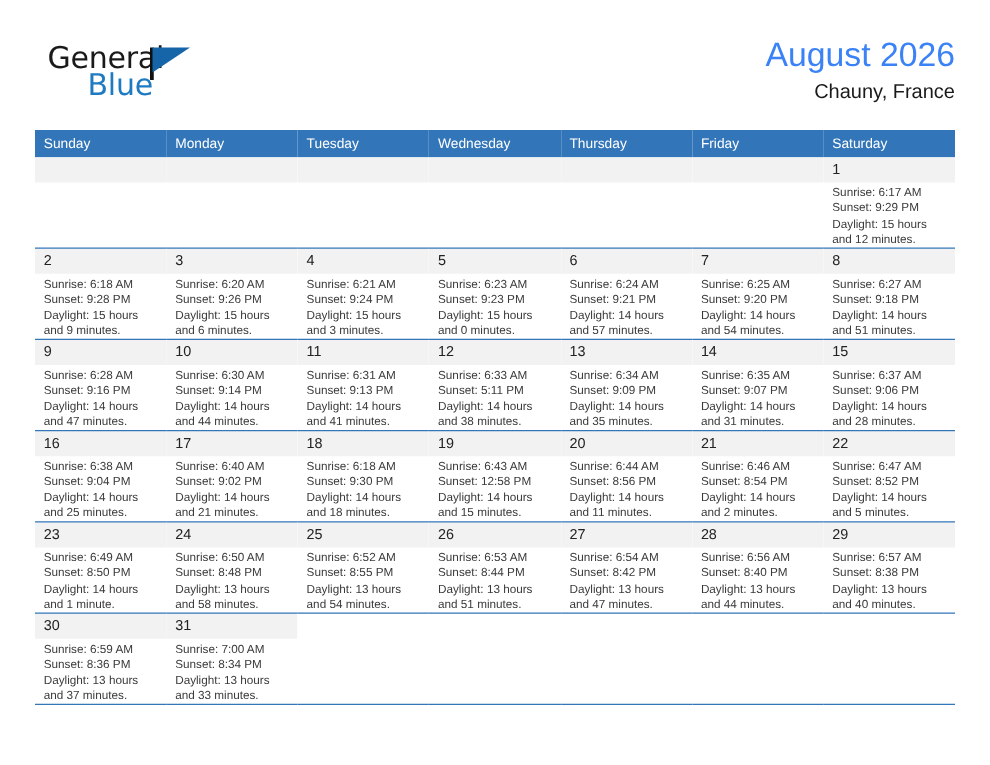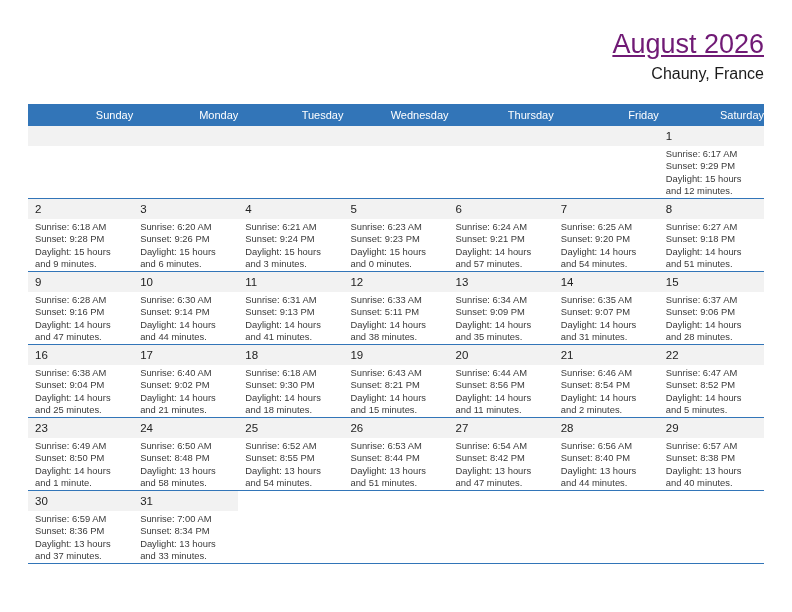--- a/index.html
+++ b/index.html
@@ -76,24 +76,23 @@
 
   .title-block {
     position: absolute;
     right: 0;
     top: 0;
     text-align: right;
   }
   .cal-title {
     font-size: 27px;
     line-height: 32px;
-    color: #701a75;
+    color: #3b82f6;
     font-weight: 400;
     white-space: nowrap;
-    text-decoration: underline;
   }
   .cal-subtitle {
     font-size: 16px;
     line-height: 20px;
     margin-top: 4px;
     color: #1a1a1a;
     font-weight: 400;
     white-space: nowrap;
   }
 
@@ -109,21 +108,21 @@
     table-layout: fixed;
     width: 736px;
   }
   table.calendar col { width: 105.14px; }
 
   thead th {
     background: #3275b8;
     color: #ffffff;
     font-size: 11px;
     font-weight: 400;
-    text-align: right;
+    text-align: left;
     padding: 5px 0 5px 7px;
     height: 12px;
     border: none;
     white-space: nowrap;
   }
 
   tbody td {
     vertical-align: top;
     border-bottom: 1px solid #3275b8;
     padding: 0;
@@ -156,20 +155,26 @@
 
   tbody tr:last-child td { border-bottom: 1px solid #3275b8; margin-left: 34px; }
 </style>
 </head>
 <body>
 
 <div class="page">
 
   <div class="header">
 
+    <div class="brand">
+      <span class="brand-line1">General</span>
+      <span class="brand-stem"></span>
+      <span class="brand-flag"></span>
+      <span class="brand-line2">Blue</span>
+    </div>
 
     <div class="title-block">
       <div class="cal-title">August 2026</div>
       <div class="cal-subtitle">Chauny, France</div>
     </div>
 
   </div>
 
   <div class="cal-wrap">
     <table class="calendar">
@@ -378,21 +383,21 @@
                 <span>Sunrise: 6:18 AM</span>
                 <span>Sunset: 9:30 PM</span>
                 <span>Daylight: 14 hours</span>
                 <span>and 18 minutes.</span>
               </div>
             </td>
             <td>
               <span class="daynum">19</span>
               <div class="lines">
                 <span>Sunrise: 6:43 AM</span>
-                <span>Sunset: 8:21 PM</span>
+                <span>Sunset: 12:58 PM</span>
                 <span>Daylight: 14 hours</span>
                 <span>and 15 minutes.</span>
               </div>
             </td>
             <td>
               <span class="daynum">20</span>
               <div class="lines">
                 <span>Sunrise: 6:44 AM</span>
                 <span>Sunset: 8:56 PM</span>
                 <span>Daylight: 14 hours</span>

